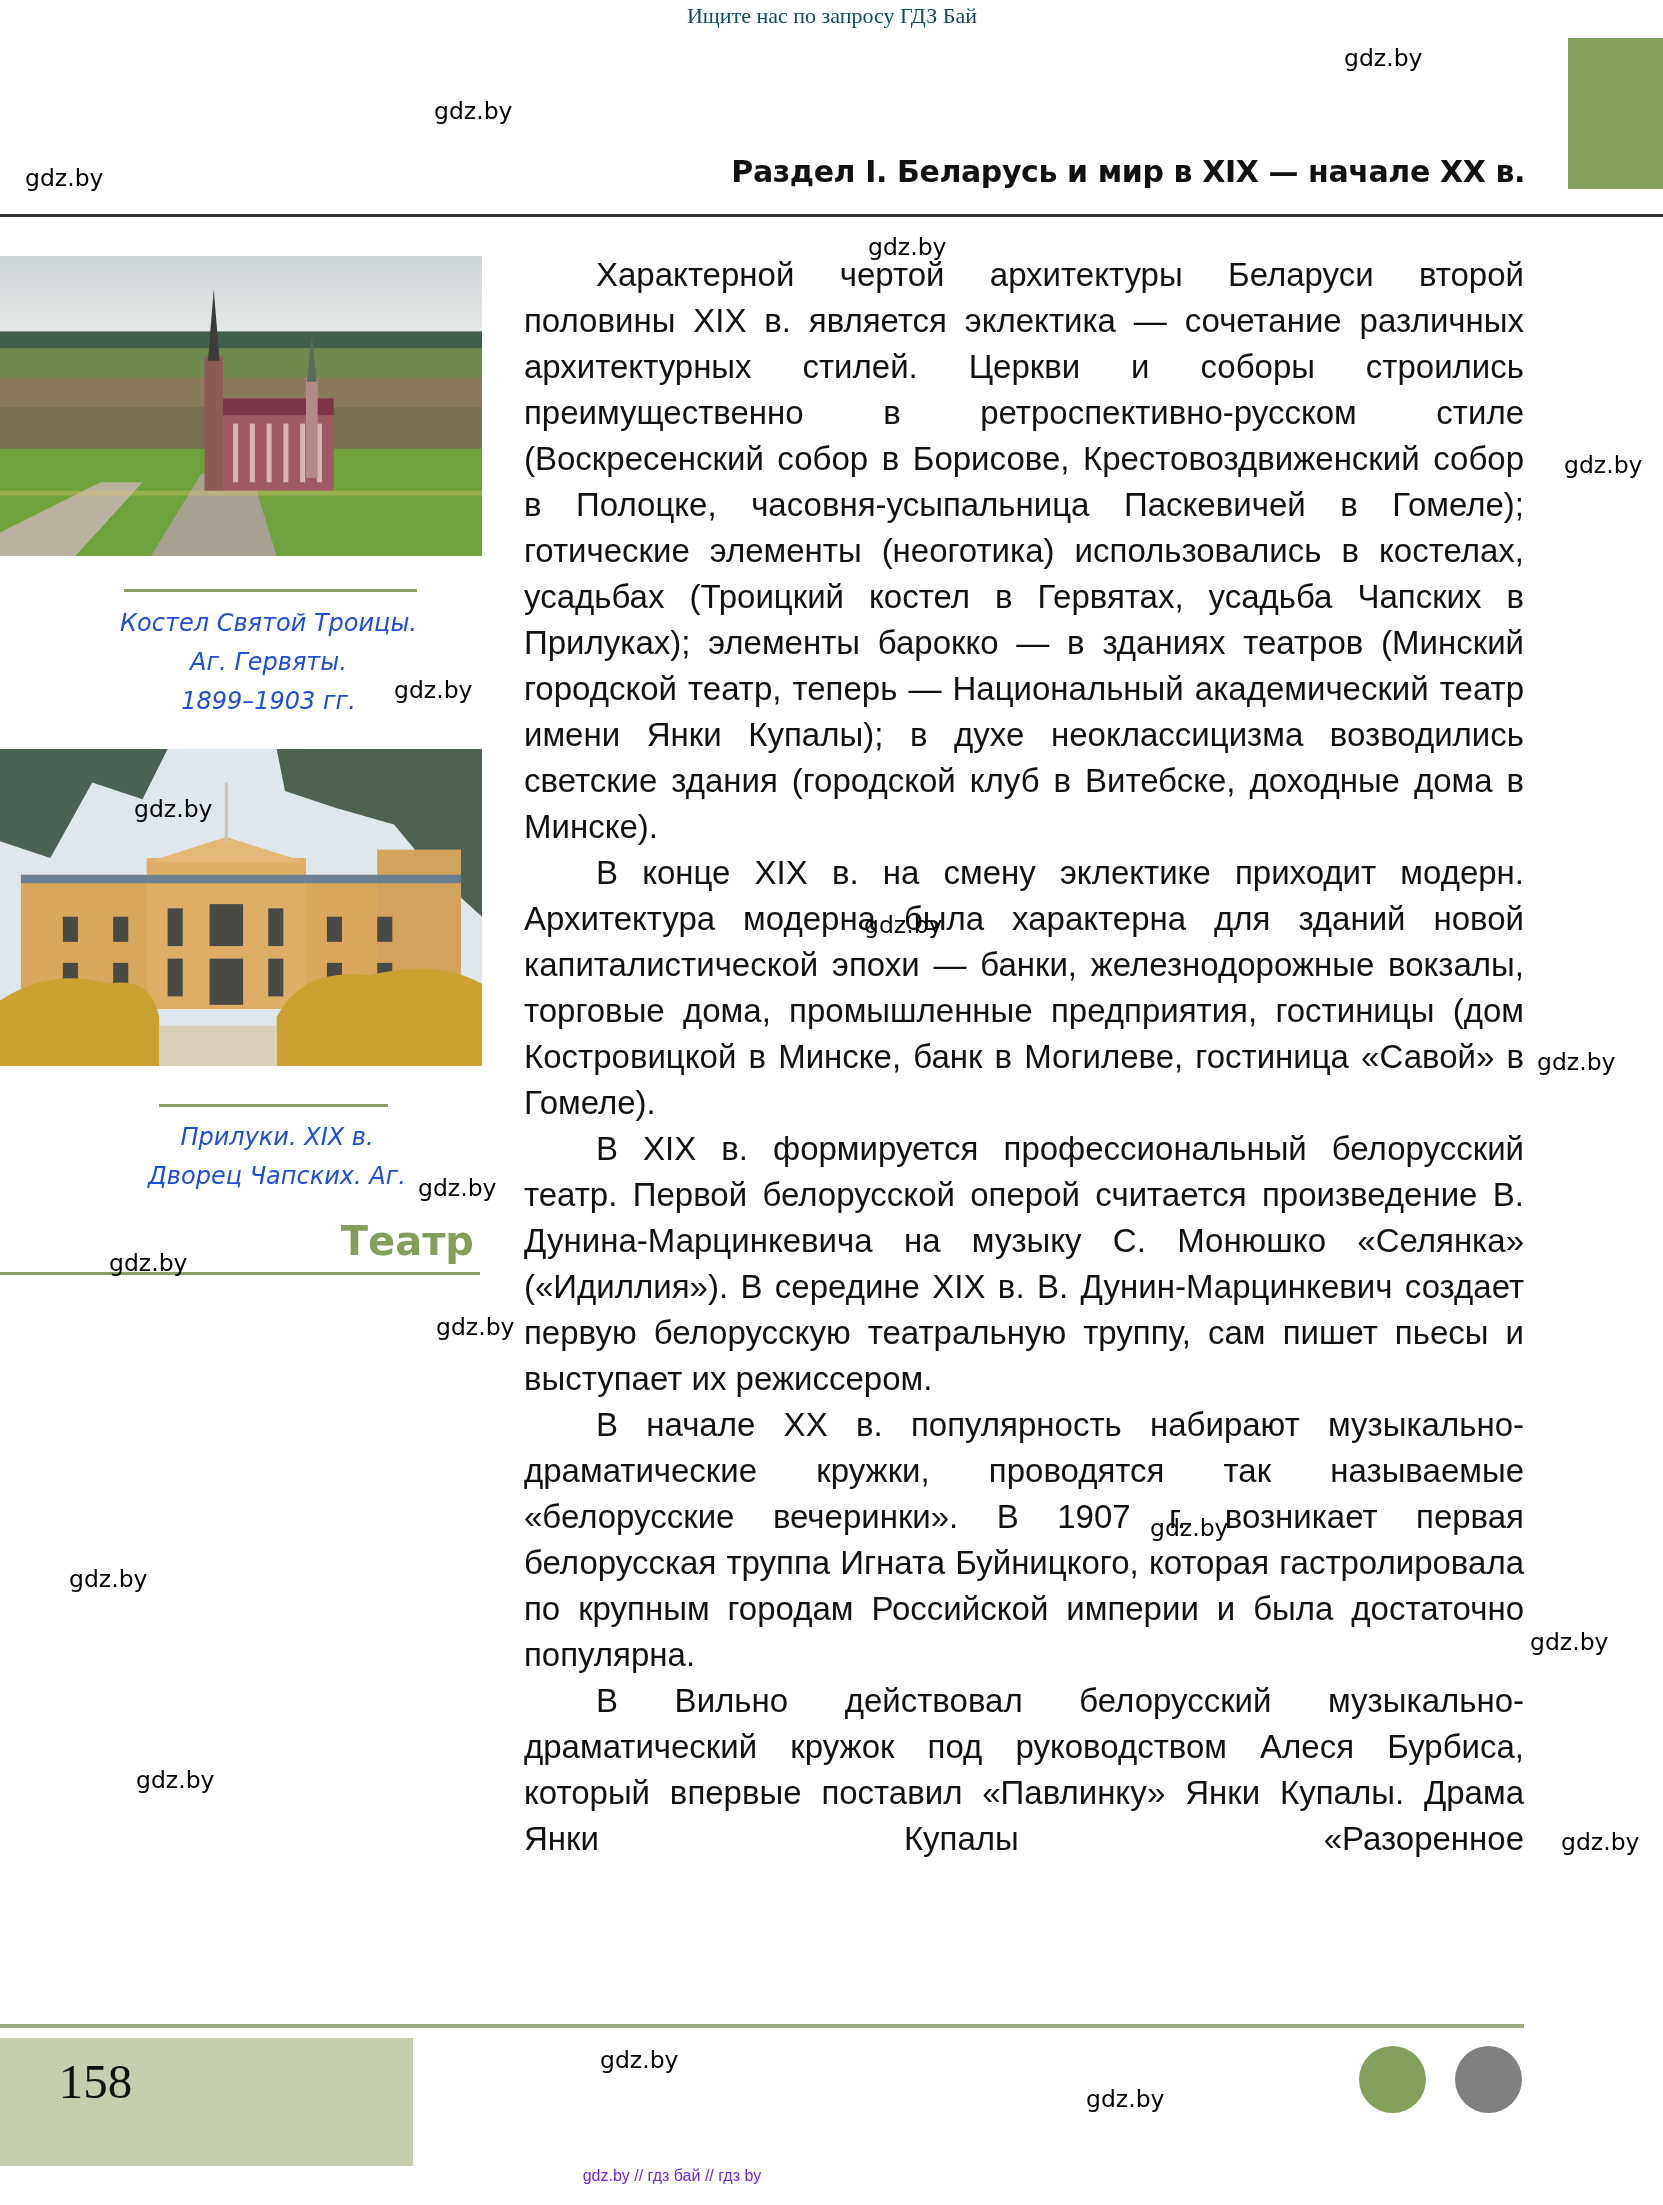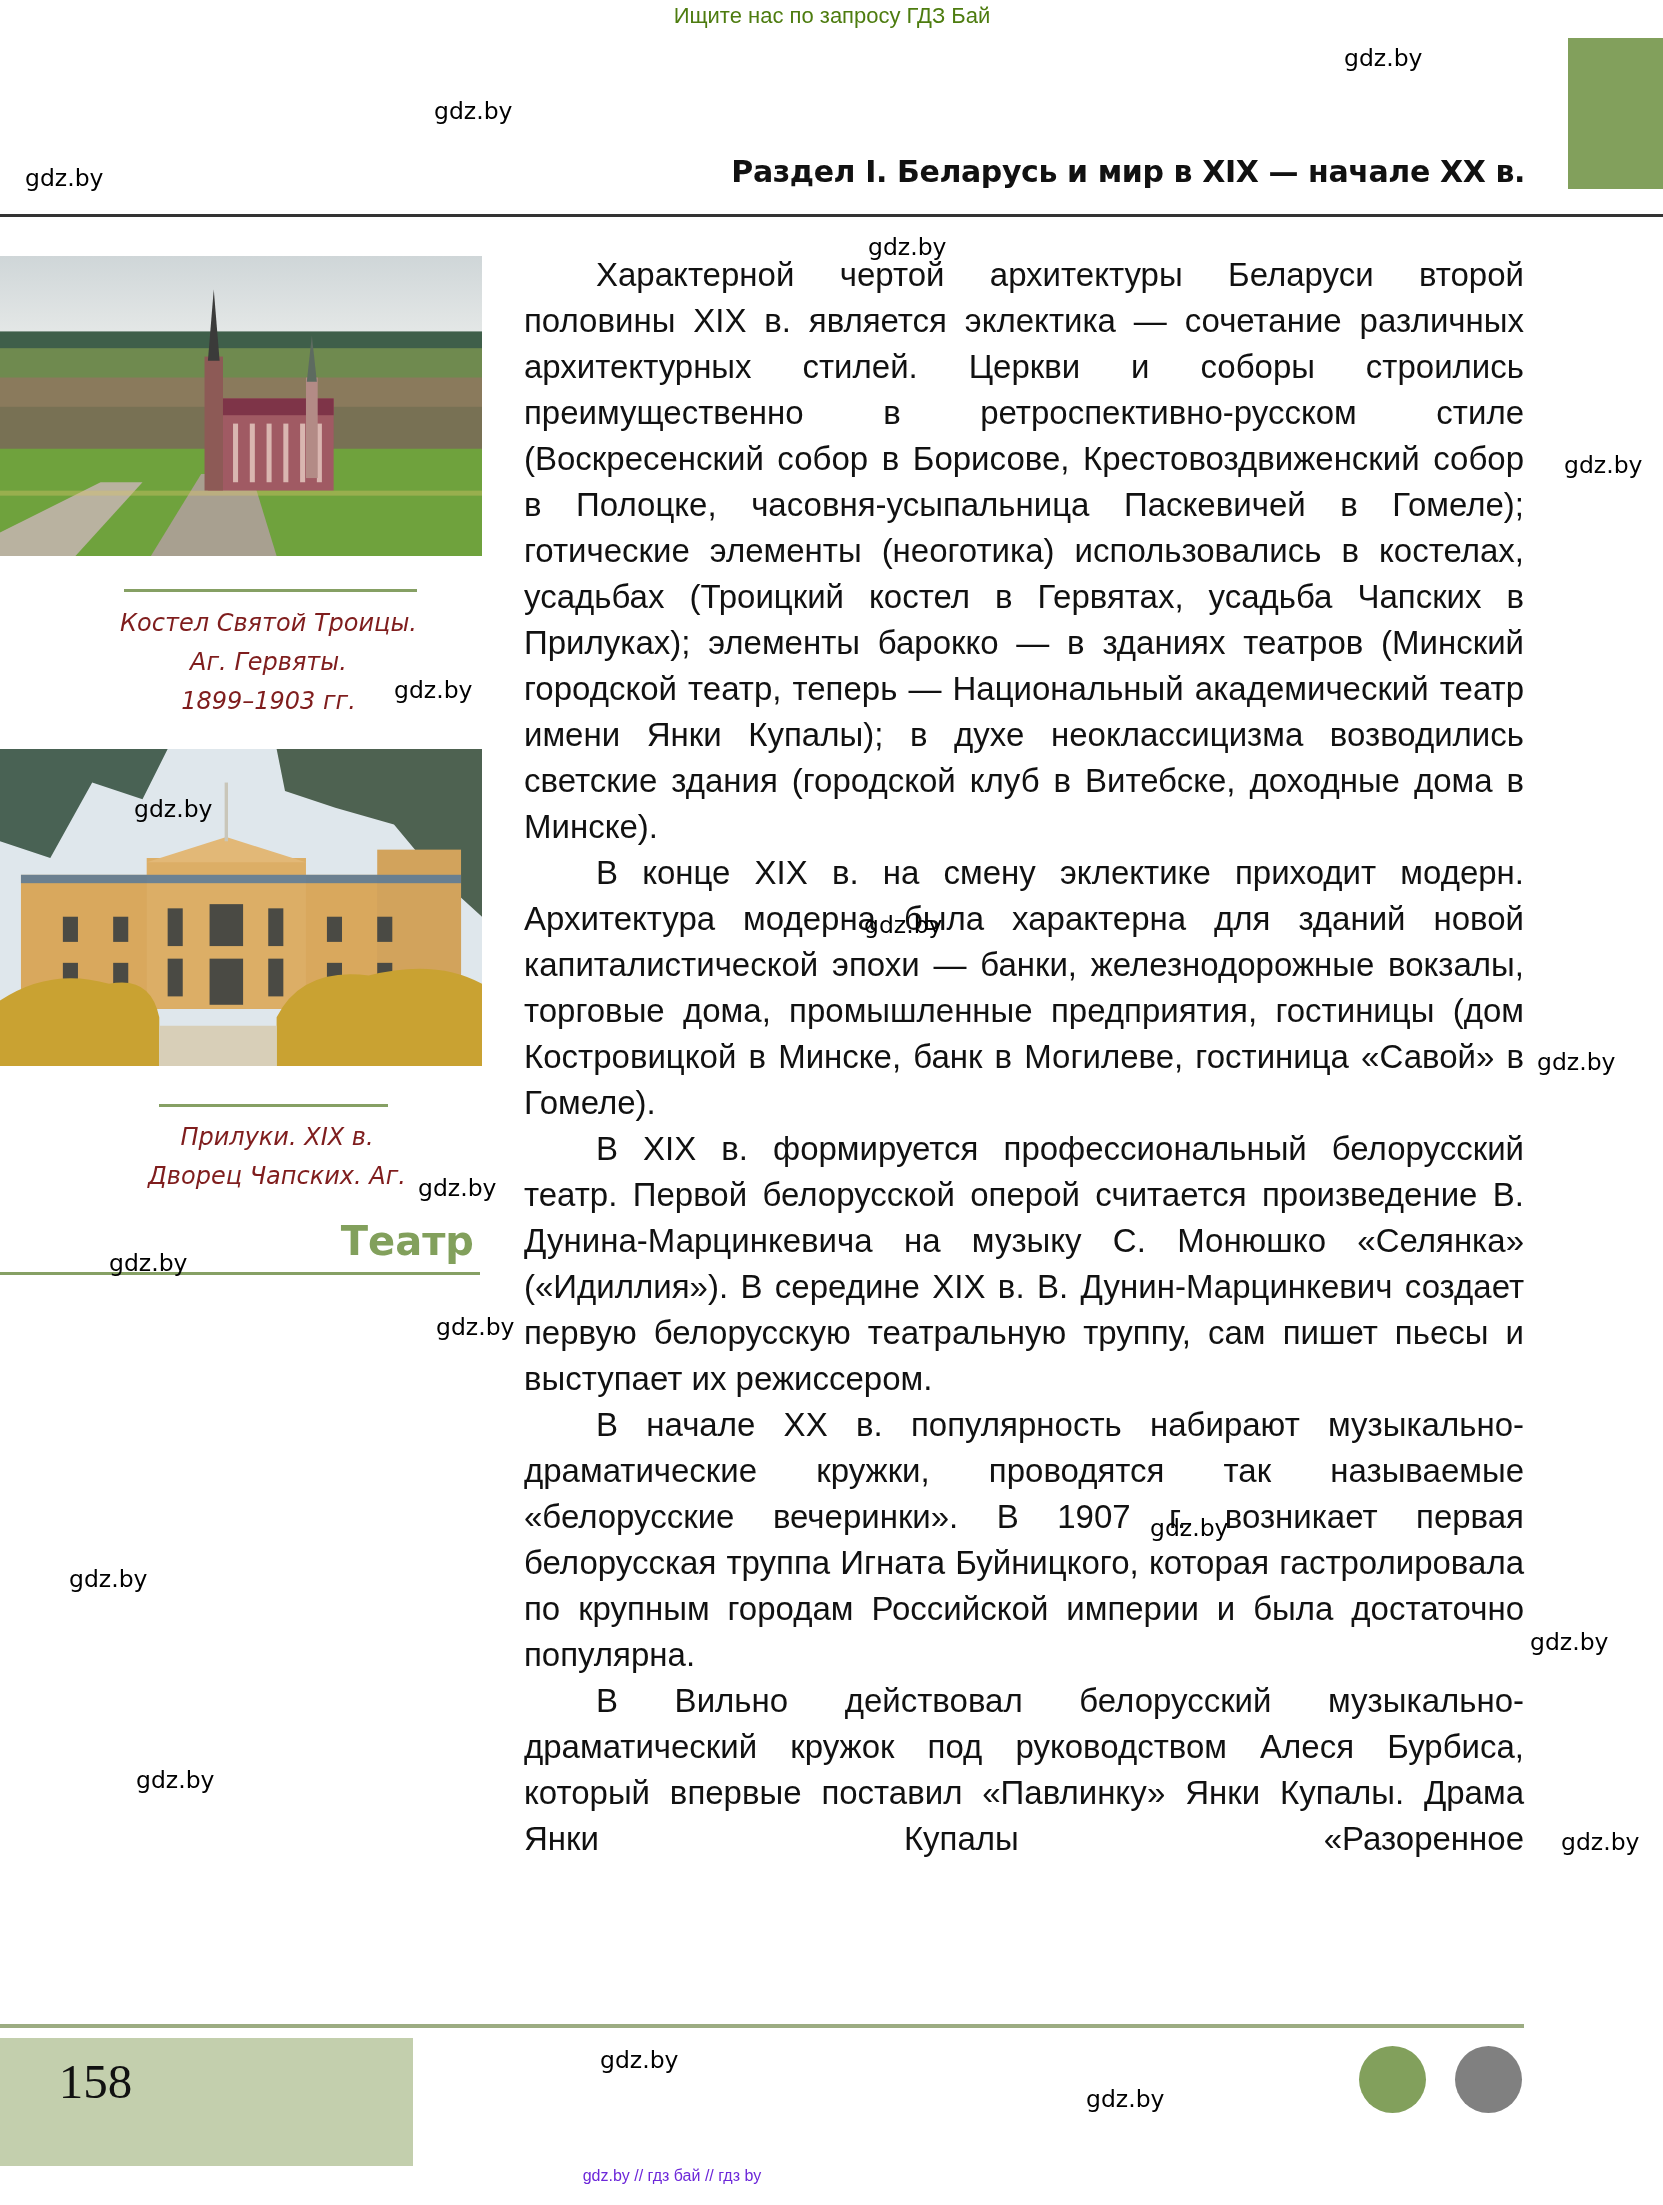--- a/index.html
+++ b/index.html
@@ -1,26 +1,26 @@
 <!DOCTYPE html>
 <html style="font-size:13.4px"><head>
 <meta charset="utf-8">
 <style>
   html,body{margin:0;padding:0;background:#ffffff;}
   body{width:1664px;height:2205px;position:relative;overflow:hidden;font-family:"DejaVu Serif",serif;color:#111;}
   .abs{position:absolute;}
-  .banner{left:0;width:1664px;top:3.4px;text-align:center;font-family:Liberation Sans, sans-serif;font-size:22px;color:#4d7c0f;}
+  .banner{left:0;width:1664px;top:3.4px;text-align:center;font-family:Liberation Serif, serif;font-size:22px;color:#0c4a6e;}
   .wm{font-family:"DejaVu Sans",sans-serif;font-size:23.5px;color:#000000;white-space:nowrap;}
   .green-tab{left:1568px;top:38px;width:96px;height:151px;background:#82a05c;}
   .header-title{right:139px;top:154px;font-family:"DejaVu Sans",sans-serif;font-weight:bold;font-size:30px;letter-spacing:-0.4px;color:#111;white-space:nowrap;}
   .header-rule{left:0;top:214px;width:1664px;height:2.5px;background:#333;}
   .photo{overflow:hidden;}
   .photo svg{display:block;width:100%;height:100%;}
   .cap-rule{height:3.4px;background:#86a064;}
-  .caption{font-family:"DejaVu Sans",sans-serif;font-style:italic;font-size:24px;line-height:39px;text-align:center;color:#7f1d1d;}
+  .caption{font-family:"DejaVu Sans",sans-serif;font-style:italic;font-size:24px;line-height:39px;text-align:center;color:#1d4ed8;}
   .section-head{font-family:"DejaVu Sans",sans-serif;font-weight:bold;font-size:40px;color:#82a05c;}
   .section-rule{height:2.5px;background:#86a064;}
   .main{left:524px;top:252px;width:1000px;font-family:Liberation Sans, sans-serif;font-size:33px;line-height:46px;text-align:justify;color:#111;}
   .main p{margin:0;text-indent:72px;hyphens:manual;}
   .footer-rule{left:0;top:2024px;width:1524px;height:4.2px;background:#9cac82;}
   .page-box{left:0;top:2038px;width:413px;height:128px;background:#c3cfad;}
   .page-num{position:absolute;left:0;top:15px;width:191px;text-align:center;font-family:"Liberation Serif",serif;font-size:49px;color:#111;}
   .dot{width:67px;height:67px;border-radius:50%;}
   .bottom-link{left:0;width:1344px;top:2167px;text-align:center;font-family:"Liberation Sans",sans-serif;font-size:16px;color:#6d28d9;}
 </style>

